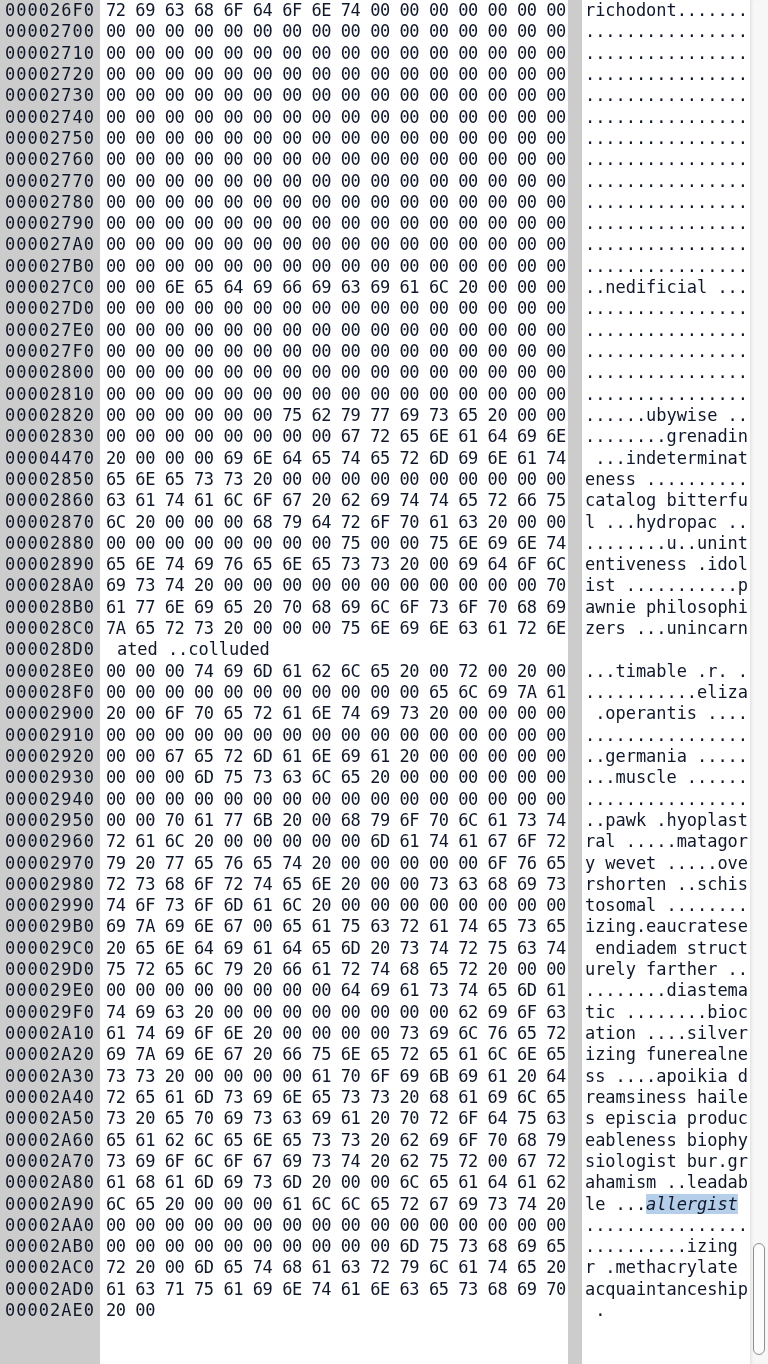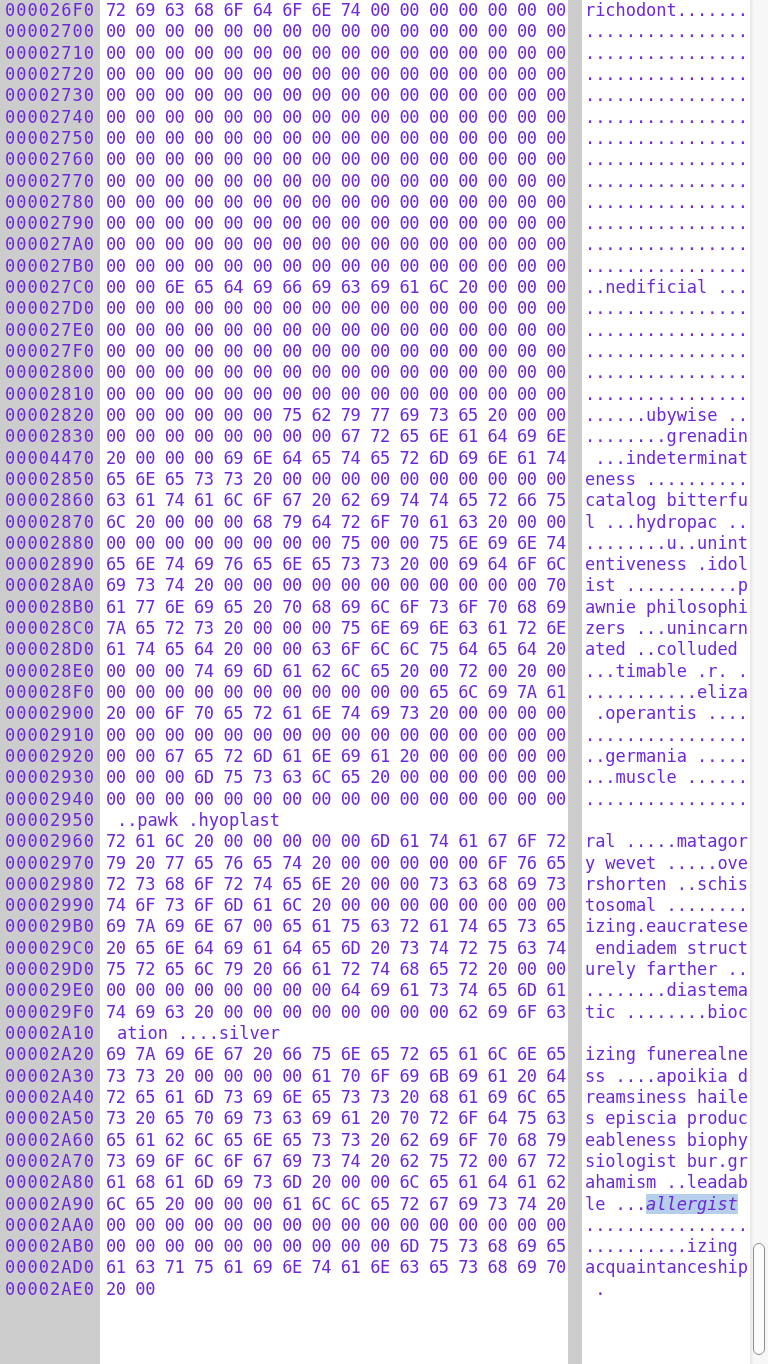--- a/index.html
+++ b/index.html
@@ -9,21 +9,21 @@
     height: 1364px;
     background: #ffffff;
     overflow: hidden;
   }
   #hexview {
     position: relative;
     width: 768px;
     height: 1364px;
     font-family: "DejaVu Sans Mono", "Liberation Mono", monospace;
     font-size: 17px;
-    color: #6d28d9;
+    color: #0f172a;
   }
   .bg-gutter {
     position: absolute;
     left: 0; top: 0;
     width: 100px; height: 100%;
     background: #cccccc;
   }
   .bg-sep {
     position: absolute;
     left: 568px; top: 0;
@@ -115,48 +115,49 @@
       <div class="row"><span class="addr">00002830</span><span class="hex">00 00 00 00 00 00 00 00 67 72 65 6E 61 64 69 6E</span><span class="ascii">........grenadin</span></div>
       <div class="row"><span class="addr">00004470</span><span class="hex">20 00 00 00 69 6E 64 65 74 65 72 6D 69 6E 61 74</span><span class="ascii"> ...indeterminat</span></div>
       <div class="row"><span class="addr">00002850</span><span class="hex">65 6E 65 73 73 20 00 00 00 00 00 00 00 00 00 00</span><span class="ascii">eness ..........</span></div>
       <div class="row"><span class="addr">00002860</span><span class="hex">63 61 74 61 6C 6F 67 20 62 69 74 74 65 72 66 75</span><span class="ascii">catalog bitterfu</span></div>
       <div class="row"><span class="addr">00002870</span><span class="hex">6C 20 00 00 00 68 79 64 72 6F 70 61 63 20 00 00</span><span class="ascii">l ...hydropac ..</span></div>
       <div class="row"><span class="addr">00002880</span><span class="hex">00 00 00 00 00 00 00 00 75 00 00 75 6E 69 6E 74</span><span class="ascii">........u..unint</span></div>
       <div class="row"><span class="addr">00002890</span><span class="hex">65 6E 74 69 76 65 6E 65 73 73 20 00 69 64 6F 6C</span><span class="ascii">entiveness .idol</span></div>
       <div class="row"><span class="addr">000028A0</span><span class="hex">69 73 74 20 00 00 00 00 00 00 00 00 00 00 00 70</span><span class="ascii">ist ...........p</span></div>
       <div class="row"><span class="addr">000028B0</span><span class="hex">61 77 6E 69 65 20 70 68 69 6C 6F 73 6F 70 68 69</span><span class="ascii">awnie philosophi</span></div>
       <div class="row"><span class="addr">000028C0</span><span class="hex">7A 65 72 73 20 00 00 00 75 6E 69 6E 63 61 72 6E</span><span class="ascii">zers ...unincarn</span></div>
-      <div class="row"><span class="addr">000028D0</span><span class="hex">61 74 65 64 20 00 00 63 6F 6C 6C 75 64 65 64 20</span><span class="ascii">ated ..colluded </span></div>
+      <div class="row"><span class="addr">000028D0</span><span class="ascii">ated ..colluded </span></div>
       <div class="row"><span class="addr">000028E0</span><span class="hex">00 00 00 74 69 6D 61 62 6C 65 20 00 72 00 20 00</span><span class="ascii">...timable .r. .</span></div>
       <div class="row"><span class="addr">000028F0</span><span class="hex">00 00 00 00 00 00 00 00 00 00 00 65 6C 69 7A 61</span><span class="ascii">...........eliza</span></div>
       <div class="row"><span class="addr">00002900</span><span class="hex">20 00 6F 70 65 72 61 6E 74 69 73 20 00 00 00 00</span><span class="ascii"> .operantis ....</span></div>
       <div class="row"><span class="addr">00002910</span><span class="hex">00 00 00 00 00 00 00 00 00 00 00 00 00 00 00 00</span><span class="ascii">................</span></div>
       <div class="row"><span class="addr">00002920</span><span class="hex">00 00 67 65 72 6D 61 6E 69 61 20 00 00 00 00 00</span><span class="ascii">..germania .....</span></div>
       <div class="row"><span class="addr">00002930</span><span class="hex">00 00 00 6D 75 73 63 6C 65 20 00 00 00 00 00 00</span><span class="ascii">...muscle ......</span></div>
       <div class="row"><span class="addr">00002940</span><span class="hex">00 00 00 00 00 00 00 00 00 00 00 00 00 00 00 00</span><span class="ascii">................</span></div>
-      <div class="row"><span class="addr">00002950</span><span class="ascii">..pawk .hyoplast</span></div>
+      <div class="row"><span class="addr">00002950</span><span class="hex">00 00 70 61 77 6B 20 00 68 79 6F 70 6C 61 73 74</span><span class="ascii">..pawk .hyoplast</span></div>
       <div class="row"><span class="addr">00002960</span><span class="hex">72 61 6C 20 00 00 00 00 00 6D 61 74 61 67 6F 72</span><span class="ascii">ral .....matagor</span></div>
       <div class="row"><span class="addr">00002970</span><span class="hex">79 20 77 65 76 65 74 20 00 00 00 00 00 6F 76 65</span><span class="ascii">y wevet .....ove</span></div>
       <div class="row"><span class="addr">00002980</span><span class="hex">72 73 68 6F 72 74 65 6E 20 00 00 73 63 68 69 73</span><span class="ascii">rshorten ..schis</span></div>
       <div class="row"><span class="addr">00002990</span><span class="hex">74 6F 73 6F 6D 61 6C 20 00 00 00 00 00 00 00 00</span><span class="ascii">tosomal ........</span></div>
       <div class="row"><span class="addr">000029B0</span><span class="hex">69 7A 69 6E 67 00 65 61 75 63 72 61 74 65 73 65</span><span class="ascii">izing.eaucratese</span></div>
       <div class="row"><span class="addr">000029C0</span><span class="hex">20 65 6E 64 69 61 64 65 6D 20 73 74 72 75 63 74</span><span class="ascii"> endiadem struct</span></div>
       <div class="row"><span class="addr">000029D0</span><span class="hex">75 72 65 6C 79 20 66 61 72 74 68 65 72 20 00 00</span><span class="ascii">urely farther ..</span></div>
       <div class="row"><span class="addr">000029E0</span><span class="hex">00 00 00 00 00 00 00 00 64 69 61 73 74 65 6D 61</span><span class="ascii">........diastema</span></div>
       <div class="row"><span class="addr">000029F0</span><span class="hex">74 69 63 20 00 00 00 00 00 00 00 00 62 69 6F 63</span><span class="ascii">tic ........bioc</span></div>
-      <div class="row"><span class="addr">00002A10</span><span class="ascii">ation ....silver</span></div>
+      <div class="row"><span class="addr">00002A10</span><span class="hex">61 74 69 6F 6E 20 00 00 00 00 73 69 6C 76 65 72</span><span class="ascii">ation ....silver</span></div>
       <div class="row"><span class="addr">00002A20</span><span class="hex">69 7A 69 6E 67 20 66 75 6E 65 72 65 61 6C 6E 65</span><span class="ascii">izing funerealne</span></div>
       <div class="row"><span class="addr">00002A30</span><span class="hex">73 73 20 00 00 00 00 61 70 6F 69 6B 69 61 20 64</span><span class="ascii">ss ....apoikia d</span></div>
       <div class="row"><span class="addr">00002A40</span><span class="hex">72 65 61 6D 73 69 6E 65 73 73 20 68 61 69 6C 65</span><span class="ascii">reamsiness haile</span></div>
       <div class="row"><span class="addr">00002A50</span><span class="hex">73 20 65 70 69 73 63 69 61 20 70 72 6F 64 75 63</span><span class="ascii">s episcia produc</span></div>
       <div class="row"><span class="addr">00002A60</span><span class="hex">65 61 62 6C 65 6E 65 73 73 20 62 69 6F 70 68 79</span><span class="ascii">eableness biophy</span></div>
       <div class="row"><span class="addr">00002A70</span><span class="hex">73 69 6F 6C 6F 67 69 73 74 20 62 75 72 00 67 72</span><span class="ascii">siologist bur.gr</span></div>
       <div class="row"><span class="addr">00002A80</span><span class="hex">61 68 61 6D 69 73 6D 20 00 00 6C 65 61 64 61 62</span><span class="ascii">ahamism ..leadab</span></div>
       <div class="row"><span class="addr">00002A90</span><span class="hex">6C 65 20 00 00 00 61 6C 6C 65 72 67 69 73 74 20</span><span class="ascii">le ...<span class="sel">allergist</span> </span></div>
       <div class="row"><span class="addr">00002AA0</span><span class="hex">00 00 00 00 00 00 00 00 00 00 00 00 00 00 00 00</span><span class="ascii">................</span></div>
       <div class="row"><span class="addr">00002AB0</span><span class="hex">00 00 00 00 00 00 00 00 00 00 6D 75 73 68 69 65</span><span class="ascii">..........izing</span></div>
+      <div class="row"><span class="addr">00002AC0</span><span class="hex">72 20 00 6D 65 74 68 61 63 72 79 6C 61 74 65 20</span><span class="ascii">r .methacrylate </span></div>
       <div class="row"><span class="addr">00002AD0</span><span class="hex">61 63 71 75 61 69 6E 74 61 6E 63 65 73 68 69 70</span><span class="ascii">acquaintanceship</span></div>
       <div class="row"><span class="addr">00002AE0</span><span class="hex">20 00</span><span class="ascii"> .</span></div>
     </div>
   <div id="scrollbar">
     <div id="scrollbar-thumb" style="top: 1243px; height: 112px;"></div>
   </div>
 </div>
 
 </body></html>

